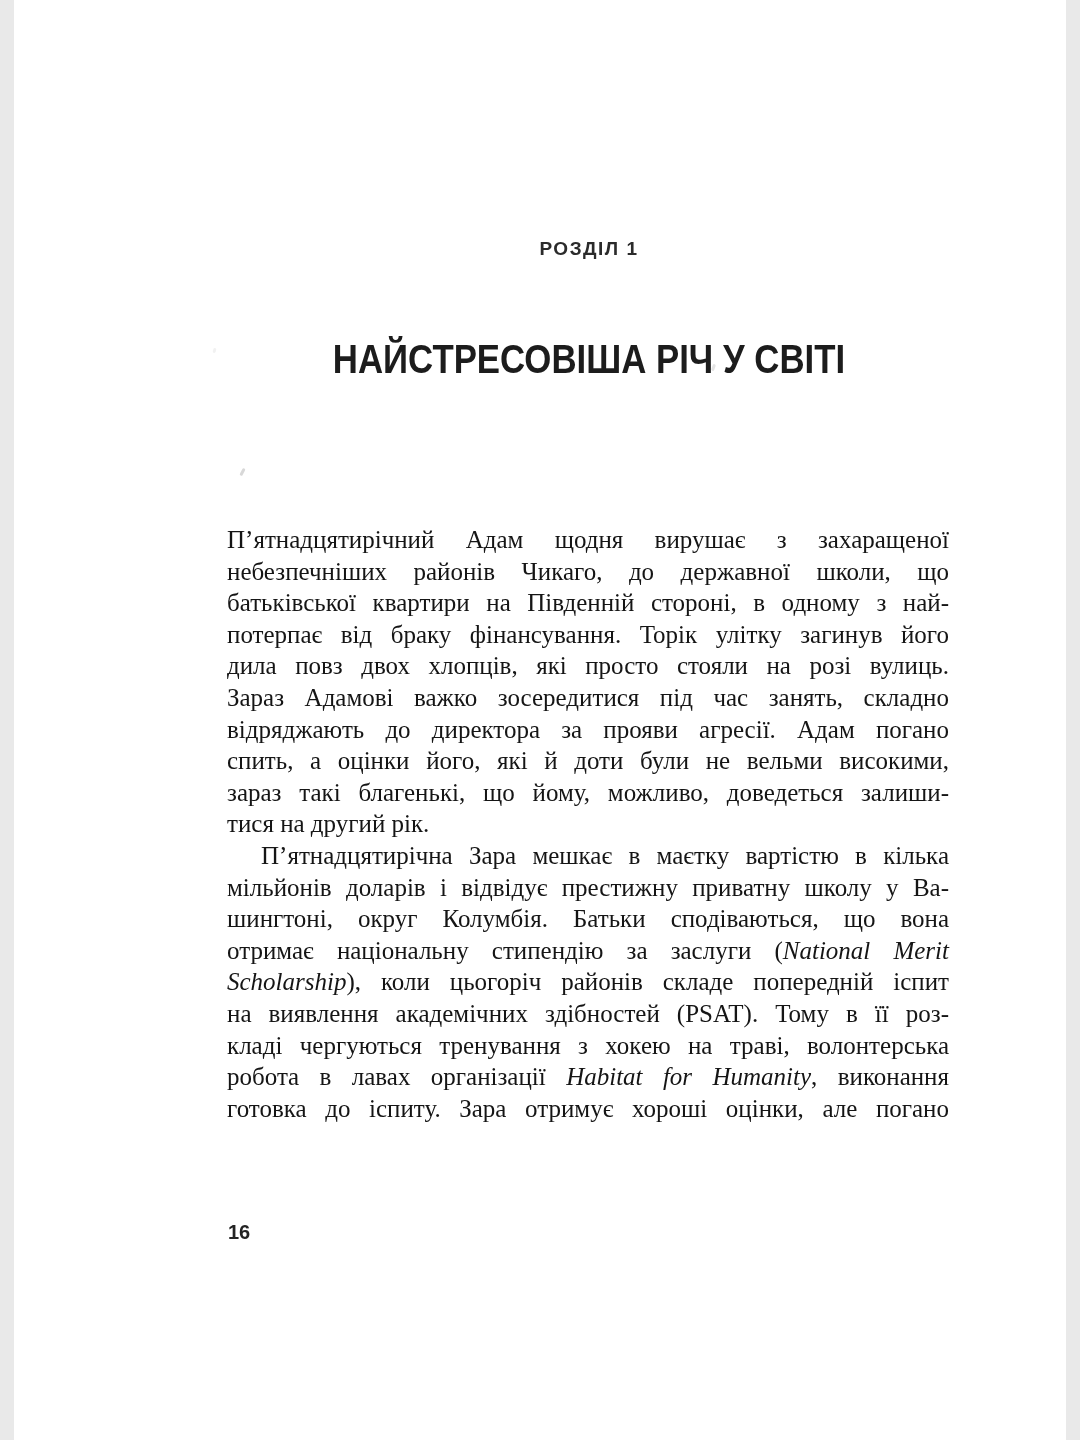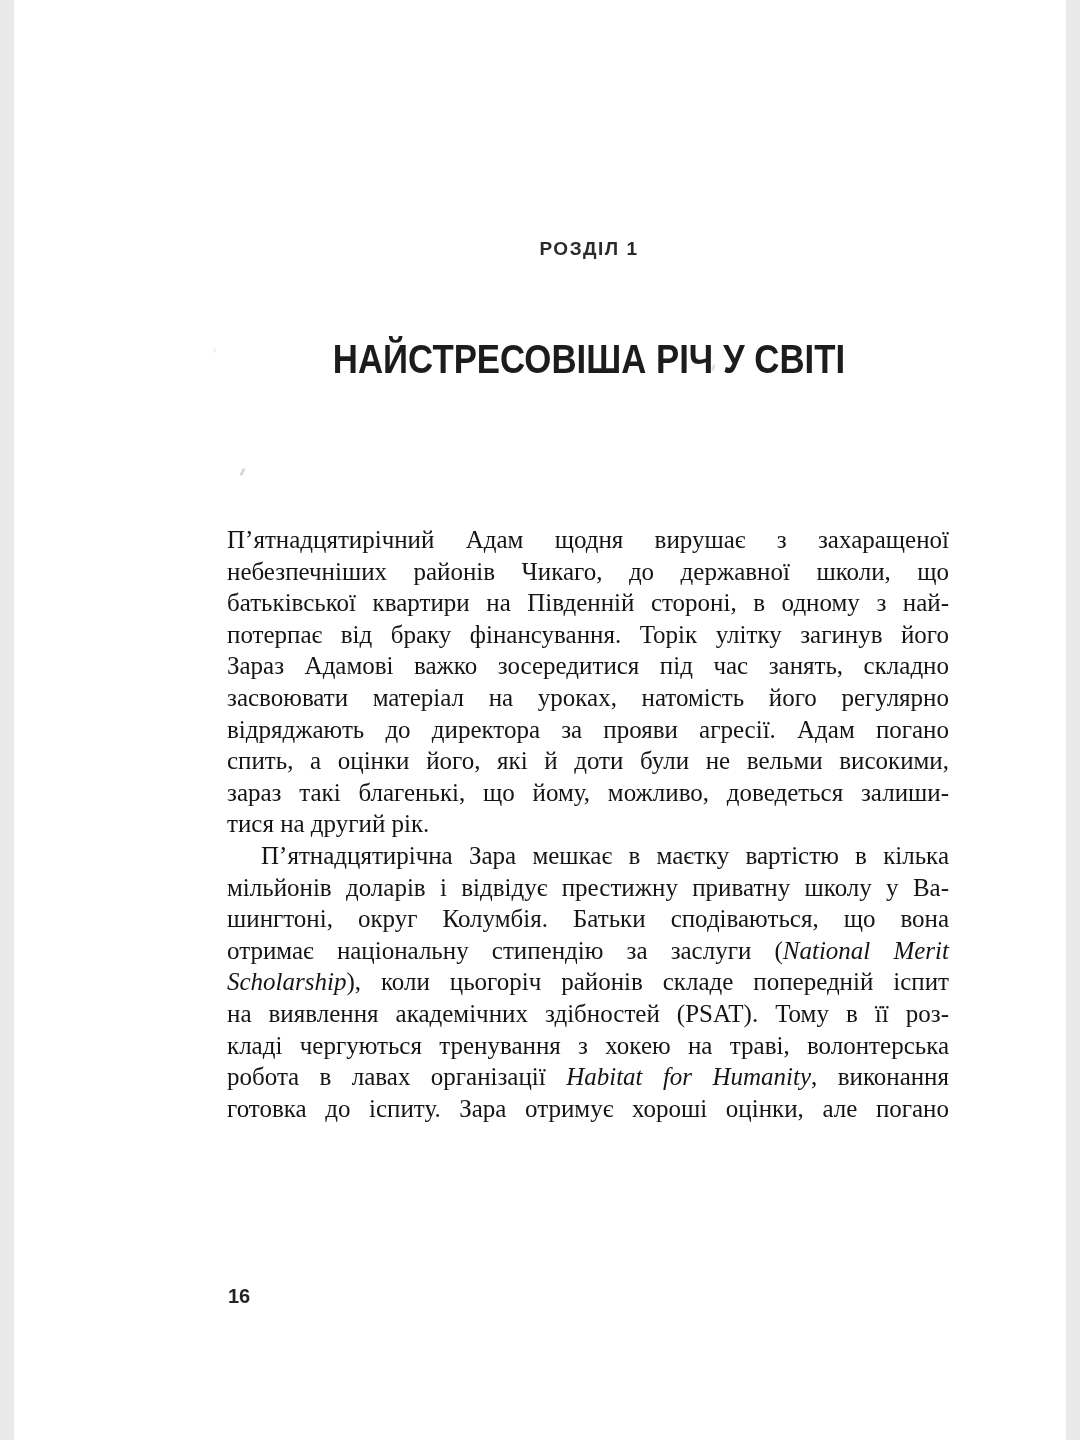--- a/index.html
+++ b/index.html
@@ -54,21 +54,21 @@
   .line.line-end{
     text-align:right;
     text-align-last:left;
   }
   .line.indent{
     text-indent:34px;
   }
   .it{font-style:italic;margin-top:8px;}
   .page-number{
     position:absolute;
-    left:214px;top:1285px;
+    left:214px;top:1221px;
     font-family:"Liberation Sans","DejaVu Sans",sans-serif;
     font-weight:600;
     font-size:20px;
     color:#242424;
   }
   .speck{
     position:absolute;
     background:rgba(0,0,0,0.28);
     border-radius:2px;
   }
@@ -87,22 +87,22 @@
 
   <div class="speck speck-1"></div>
   <div class="speck speck-2"></div>
   <div class="speck speck-3"></div>
 
   <div class="body-text">
       <div class="line"><span>П’ятнадцятирічний Адам щодня вирушає з захаращеної</span></div>
       <div class="line"><span>небезпечніших районів Чикаго, до державної школи, що</span></div>
       <div class="line"><span>батьківської квартири на Південній стороні, в одному з най-</span></div>
       <div class="line"><span>потерпає від браку фінансування. Торік улітку загинув його</span></div>
+      <div class="line"><span>дила повз двох хлопців, які просто стояли на розі вулиць.</span></div>
       <div class="line"><span>Зараз Адамові важко зосередитися під час занять, складно</span></div>
-      <div class="line"><span>засвоювати матеріал на уроках, натомість його регулярно</span></div>
       <div class="line"><span>відряджають до директора за прояви агресії. Адам погано</span></div>
       <div class="line"><span>спить, а оцінки його, які й доти були не вельми високими,</span></div>
       <div class="line"><span>зараз такі благенькі, що йому, можливо, доведеться залиши-</span></div>
       <div class="line line-end"><span>тися на другий рік.</span></div>
       <div class="line indent"><span>П’ятнадцятирічна Зара мешкає в маєтку вартістю в кілька</span></div>
       <div class="line"><span>мільйонів доларів і відвідує престижну приватну школу у Ва-</span></div>
       <div class="line"><span>шингтоні, округ Колумбія. Батьки сподіваються, що вона</span></div>
       <div class="line"><span>отримає національну стипендію за заслуги (</span><span class="it">National Merit</span></div>
       <div class="line"><span class="it">Scholarship</span><span>), коли цьогоріч районів складе попередній іспит</span></div>
       <div class="line"><span>на виявлення академічних здібностей (PSAT). Тому в її роз-</span></div>

